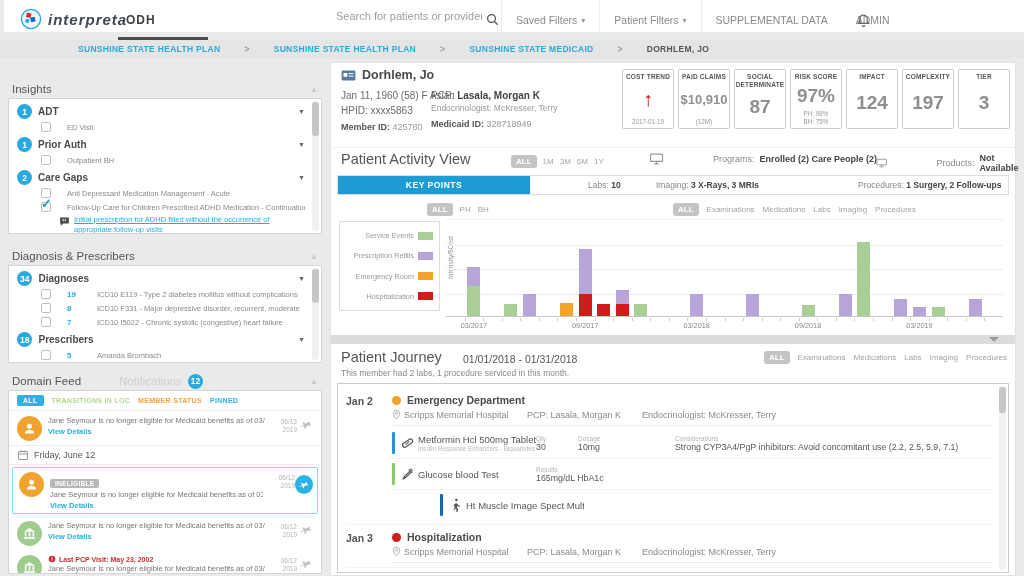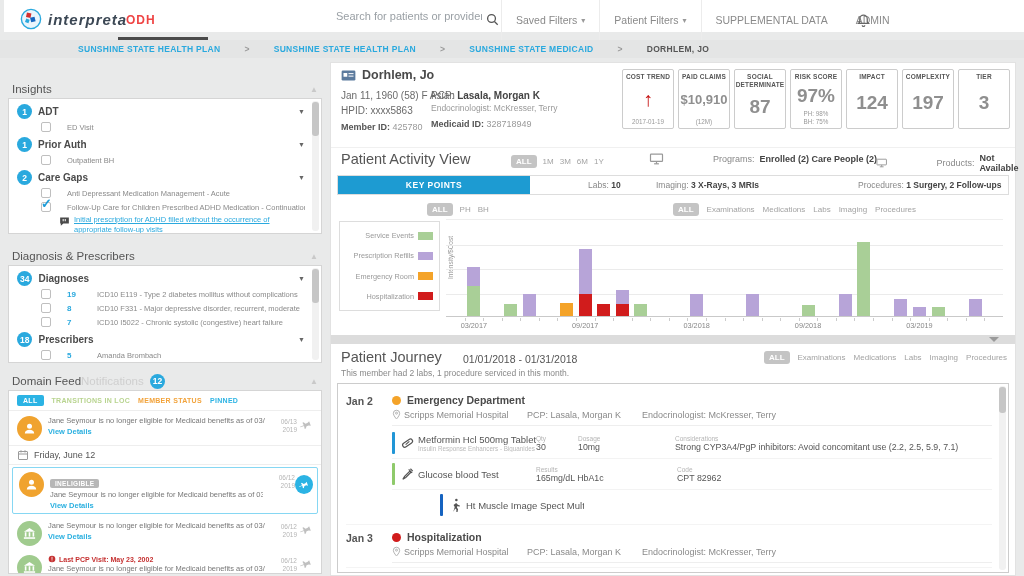--- a/index.html
+++ b/index.html
@@ -5,21 +5,21 @@
   html,body{margin:0;padding:0;background:#cfd2d3;}
   *{box-sizing:border-box;}
   #app{position:relative;width:1024px;height:576px;background:#e9eaea;overflow:hidden;
        font-family:"Liberation Sans",sans-serif;color:#555;}
 
   
   #nav{position:absolute;top:0;left:4px;right:0;height:32px;background:#fff;}
   #logo{position:absolute;left:16px;top:8px;display:flex;align-items:center;gap:6px;}
   #logo .ic{width:22px;height:22px;}
   #brand{font-size:15px;font-weight:bold;font-style:italic;color:#3b4754;letter-spacing:1px;}
-  #odh-tab{position:absolute;left:122px;top:13px;font-size:12px;font-weight:bold;color:#ef4444;letter-spacing:1px;}
+  #odh-tab{position:absolute;left:122px;top:13px;font-size:12px;font-weight:bold;color:#404040;letter-spacing:1px;}
   #tab-underline{position:absolute;left:114px;top:37px;width:90px;height:3px;background:#4a4a4a;}
   #search-box{position:absolute;left:330px;top:9px;width:170px;display:flex;align-items:center;}
   #search-input{border:none;outline:none;width:150px;font-size:11px;color:#666;font-family:"Liberation Sans",sans-serif;background:transparent;}
   #search-input::placeholder{color:#9aa0a5;}
   #search-icon{width:13px;height:13px;position:absolute;left:152px;top:4px;}
   #nav-menu{position:absolute;left:497px;top:0;height:40px;display:flex;align-items:stretch;}
   .nav-item{display:flex;align-items:center;padding:0 14px;font-size:10.5px;color:#8a8a8a;cursor:pointer;}
   .nav-item.bordered{border-left:1px solid #ececec;}
   .nav-item.bordered+.nav-item:not(.bordered){border-left:1px solid #ececec;}
   .nav-item .caret{margin-left:4px;font-size:8px;color:#999;}
@@ -346,21 +346,21 @@
         </div>
       <div class="vscroll">
           <div class="vthumb"></div>
         </div>
     </div>
   </div>
 
   <div class="panel" id="feed-panel">
     <div class="panel-head">
       <span>Domain Feed</span>
-      <span style="color:#cfcfcf;">Notifications</span>
+      <span style="color:#cfcfcf;margin-left:38px;">Notifications</span>
       <span class="badge" style="margin-left:6px;">12</span>
       <span class="panel-arrow">▲</span>
     </div>
     <div class="panel-card" id="feed-card">
       <div id="feed-tabs">
           <span class="feed-tab active">ALL</span>
           <span class="feed-tab" style="color: rgb(184, 212, 143);">TRANSITIONS IN LOC</span>
           <span class="feed-tab" style="color: rgb(242, 163, 59);">MEMBER STATUS</span>
           <span class="feed-tab" style="color: rgb(43, 179, 228);">PINNED</span>
         </div>
@@ -805,24 +805,20 @@
                       <path d="M14 4l6 6M17 3l4 4M16 7l-9 9-3 5 5-3 9-9z"></path>
                     </svg>
                   </span>
                   <div class="det-name">
                     <div class="nm">Glucose blood Test</div>
                   </div>
                   <div class="det-col" style="width: 141px;">
                     <div class="lb">Results</div>
                     <div class="vl">165mg/dL  HbA1c</div>
                   </div>
-                  <div class="det-col flexcol">
-                    <div class="lb">Code</div>
-                    <div class="vl">CPT 82962</div>
-                  </div>
                 </div>
                 <div class="det">
                   <span class="det-bar" style="background: rgb(22, 99, 192);"></span>
                   <span class="ic det-icon">
                     <svg viewBox="0 0 24 24" fill="#555">
                       <circle cx="13.5" cy="3.5" r="2.2"></circle>
                       <path d="M8.5 22.5l2.2-7-2-3.6 4.4-3.4 3 3.2 3.4 1.2-.7 2-3.4-1.2-1 2.6 2 3-1 5.2-2-.6.2-4-2.2-2-2.6 5.4z"></path>
                     </svg>
                   </span>
                   <div class="det-name">

